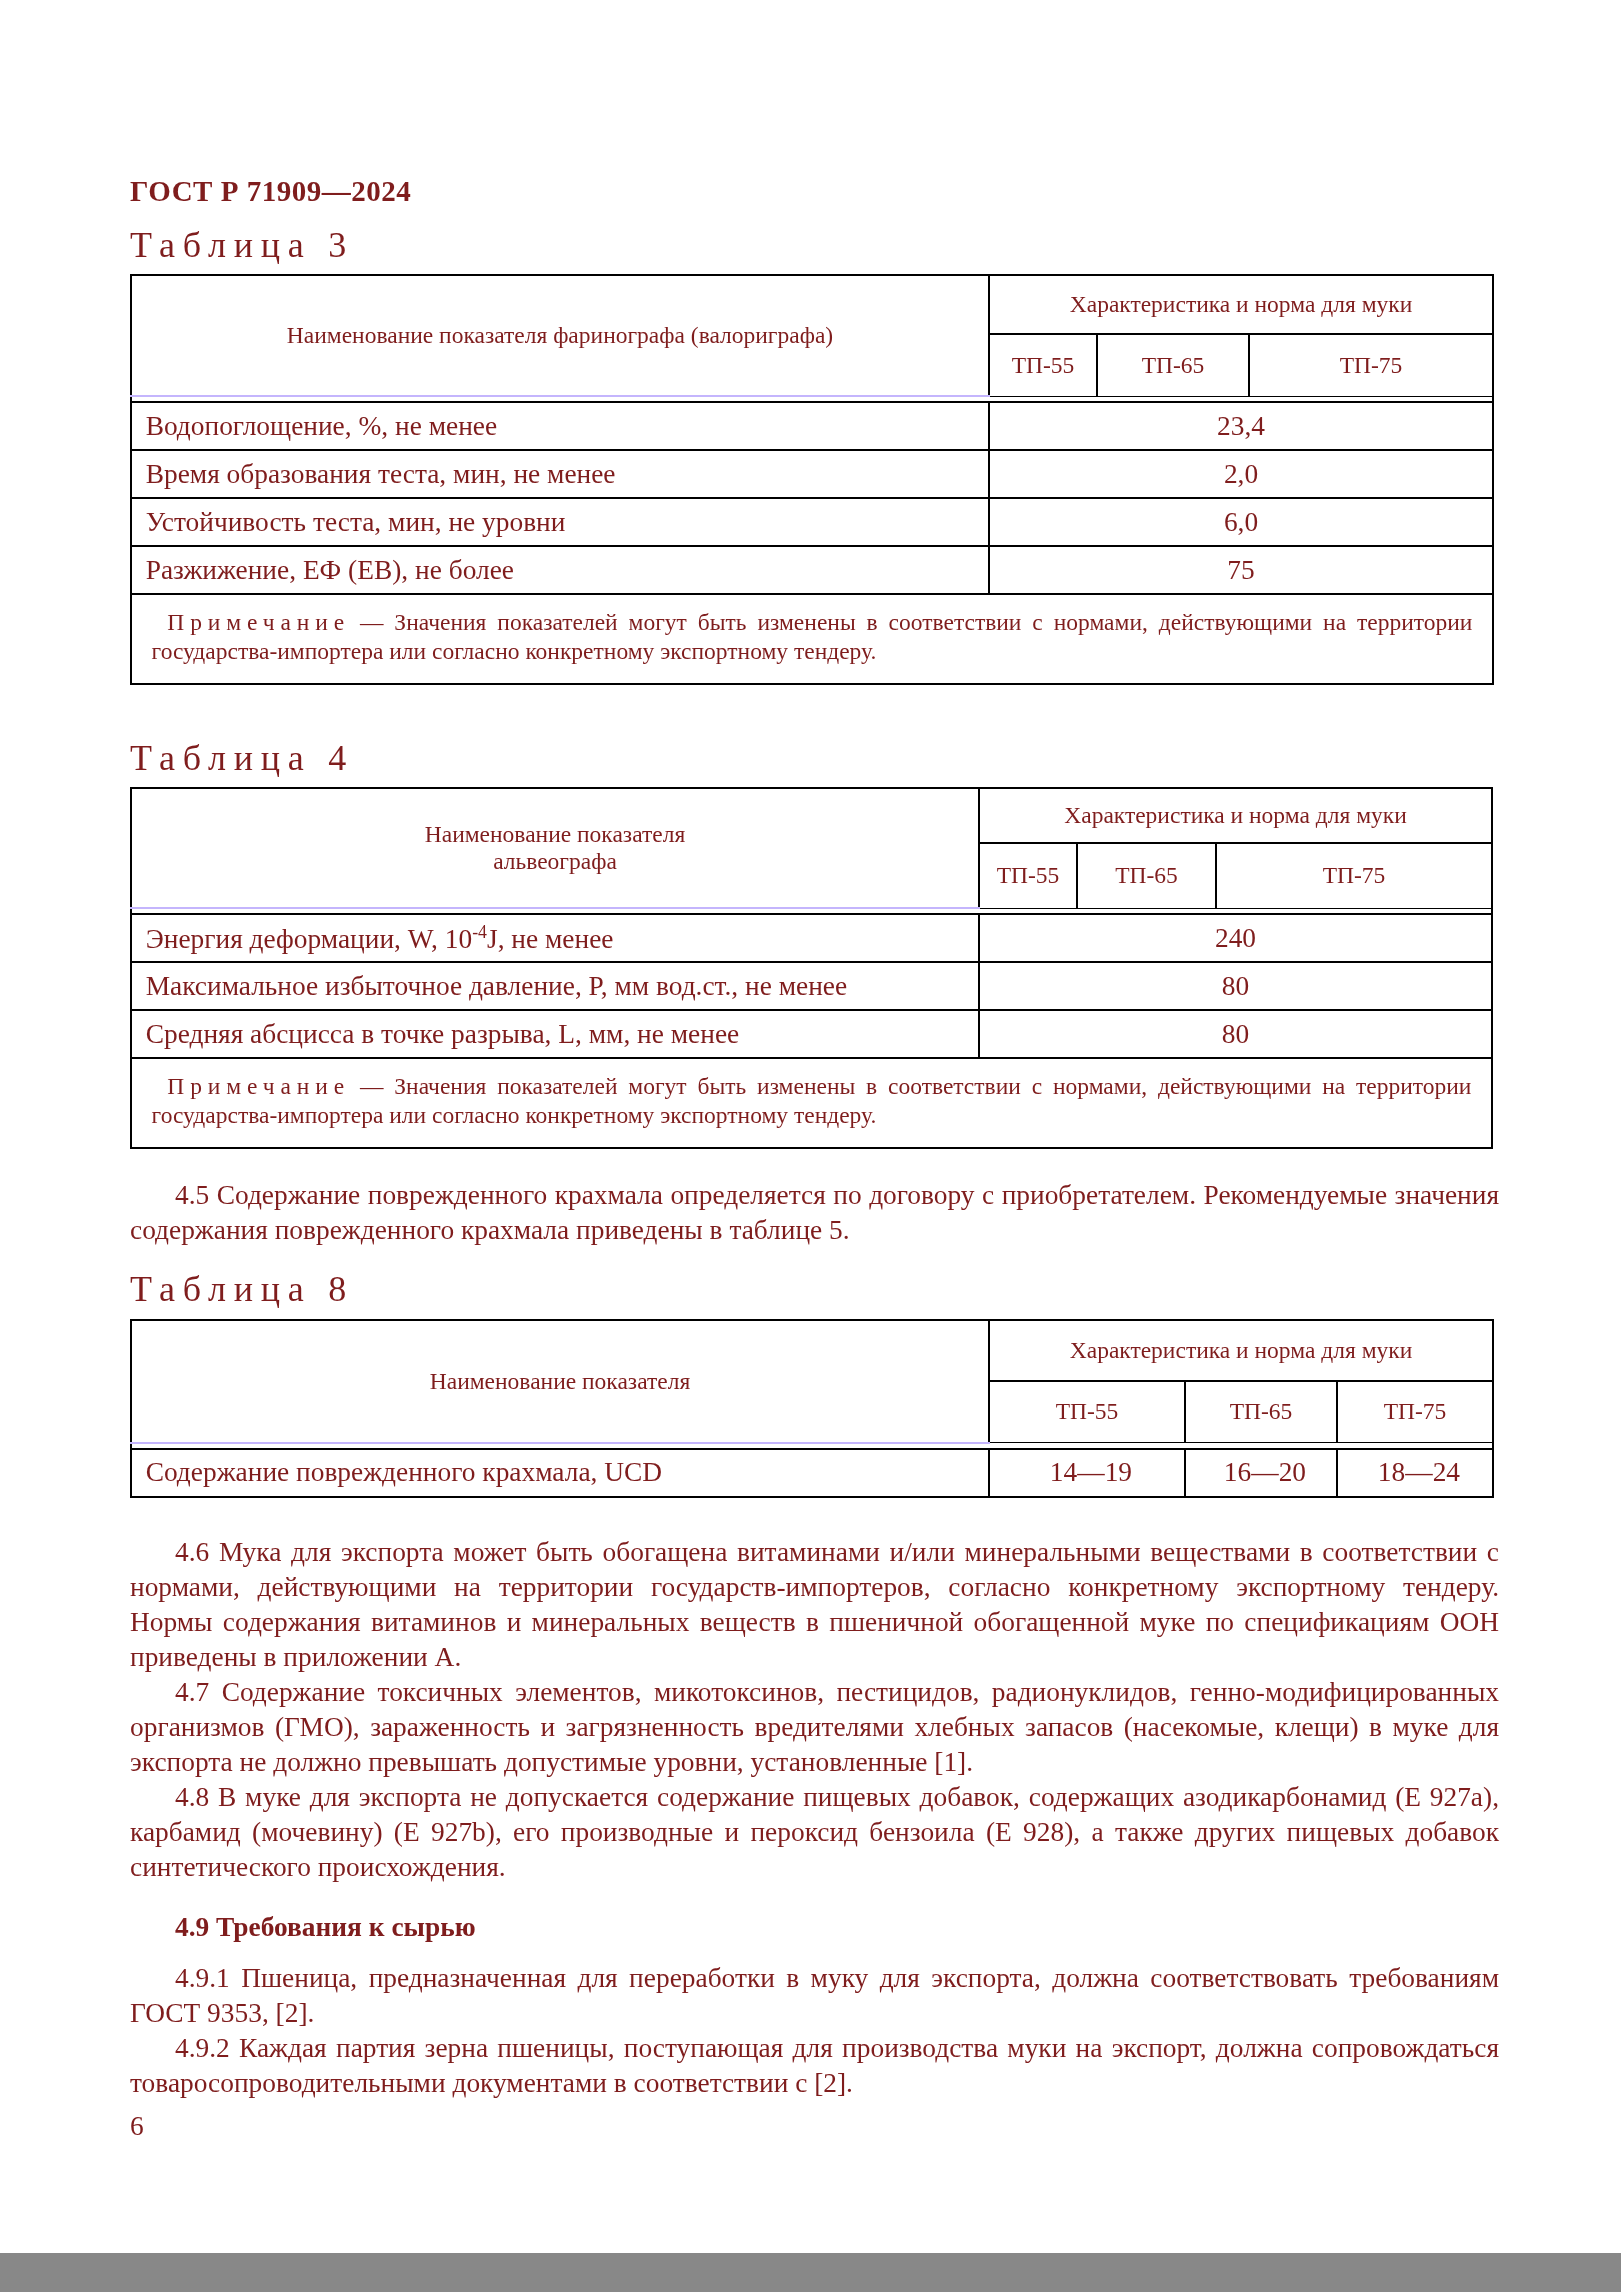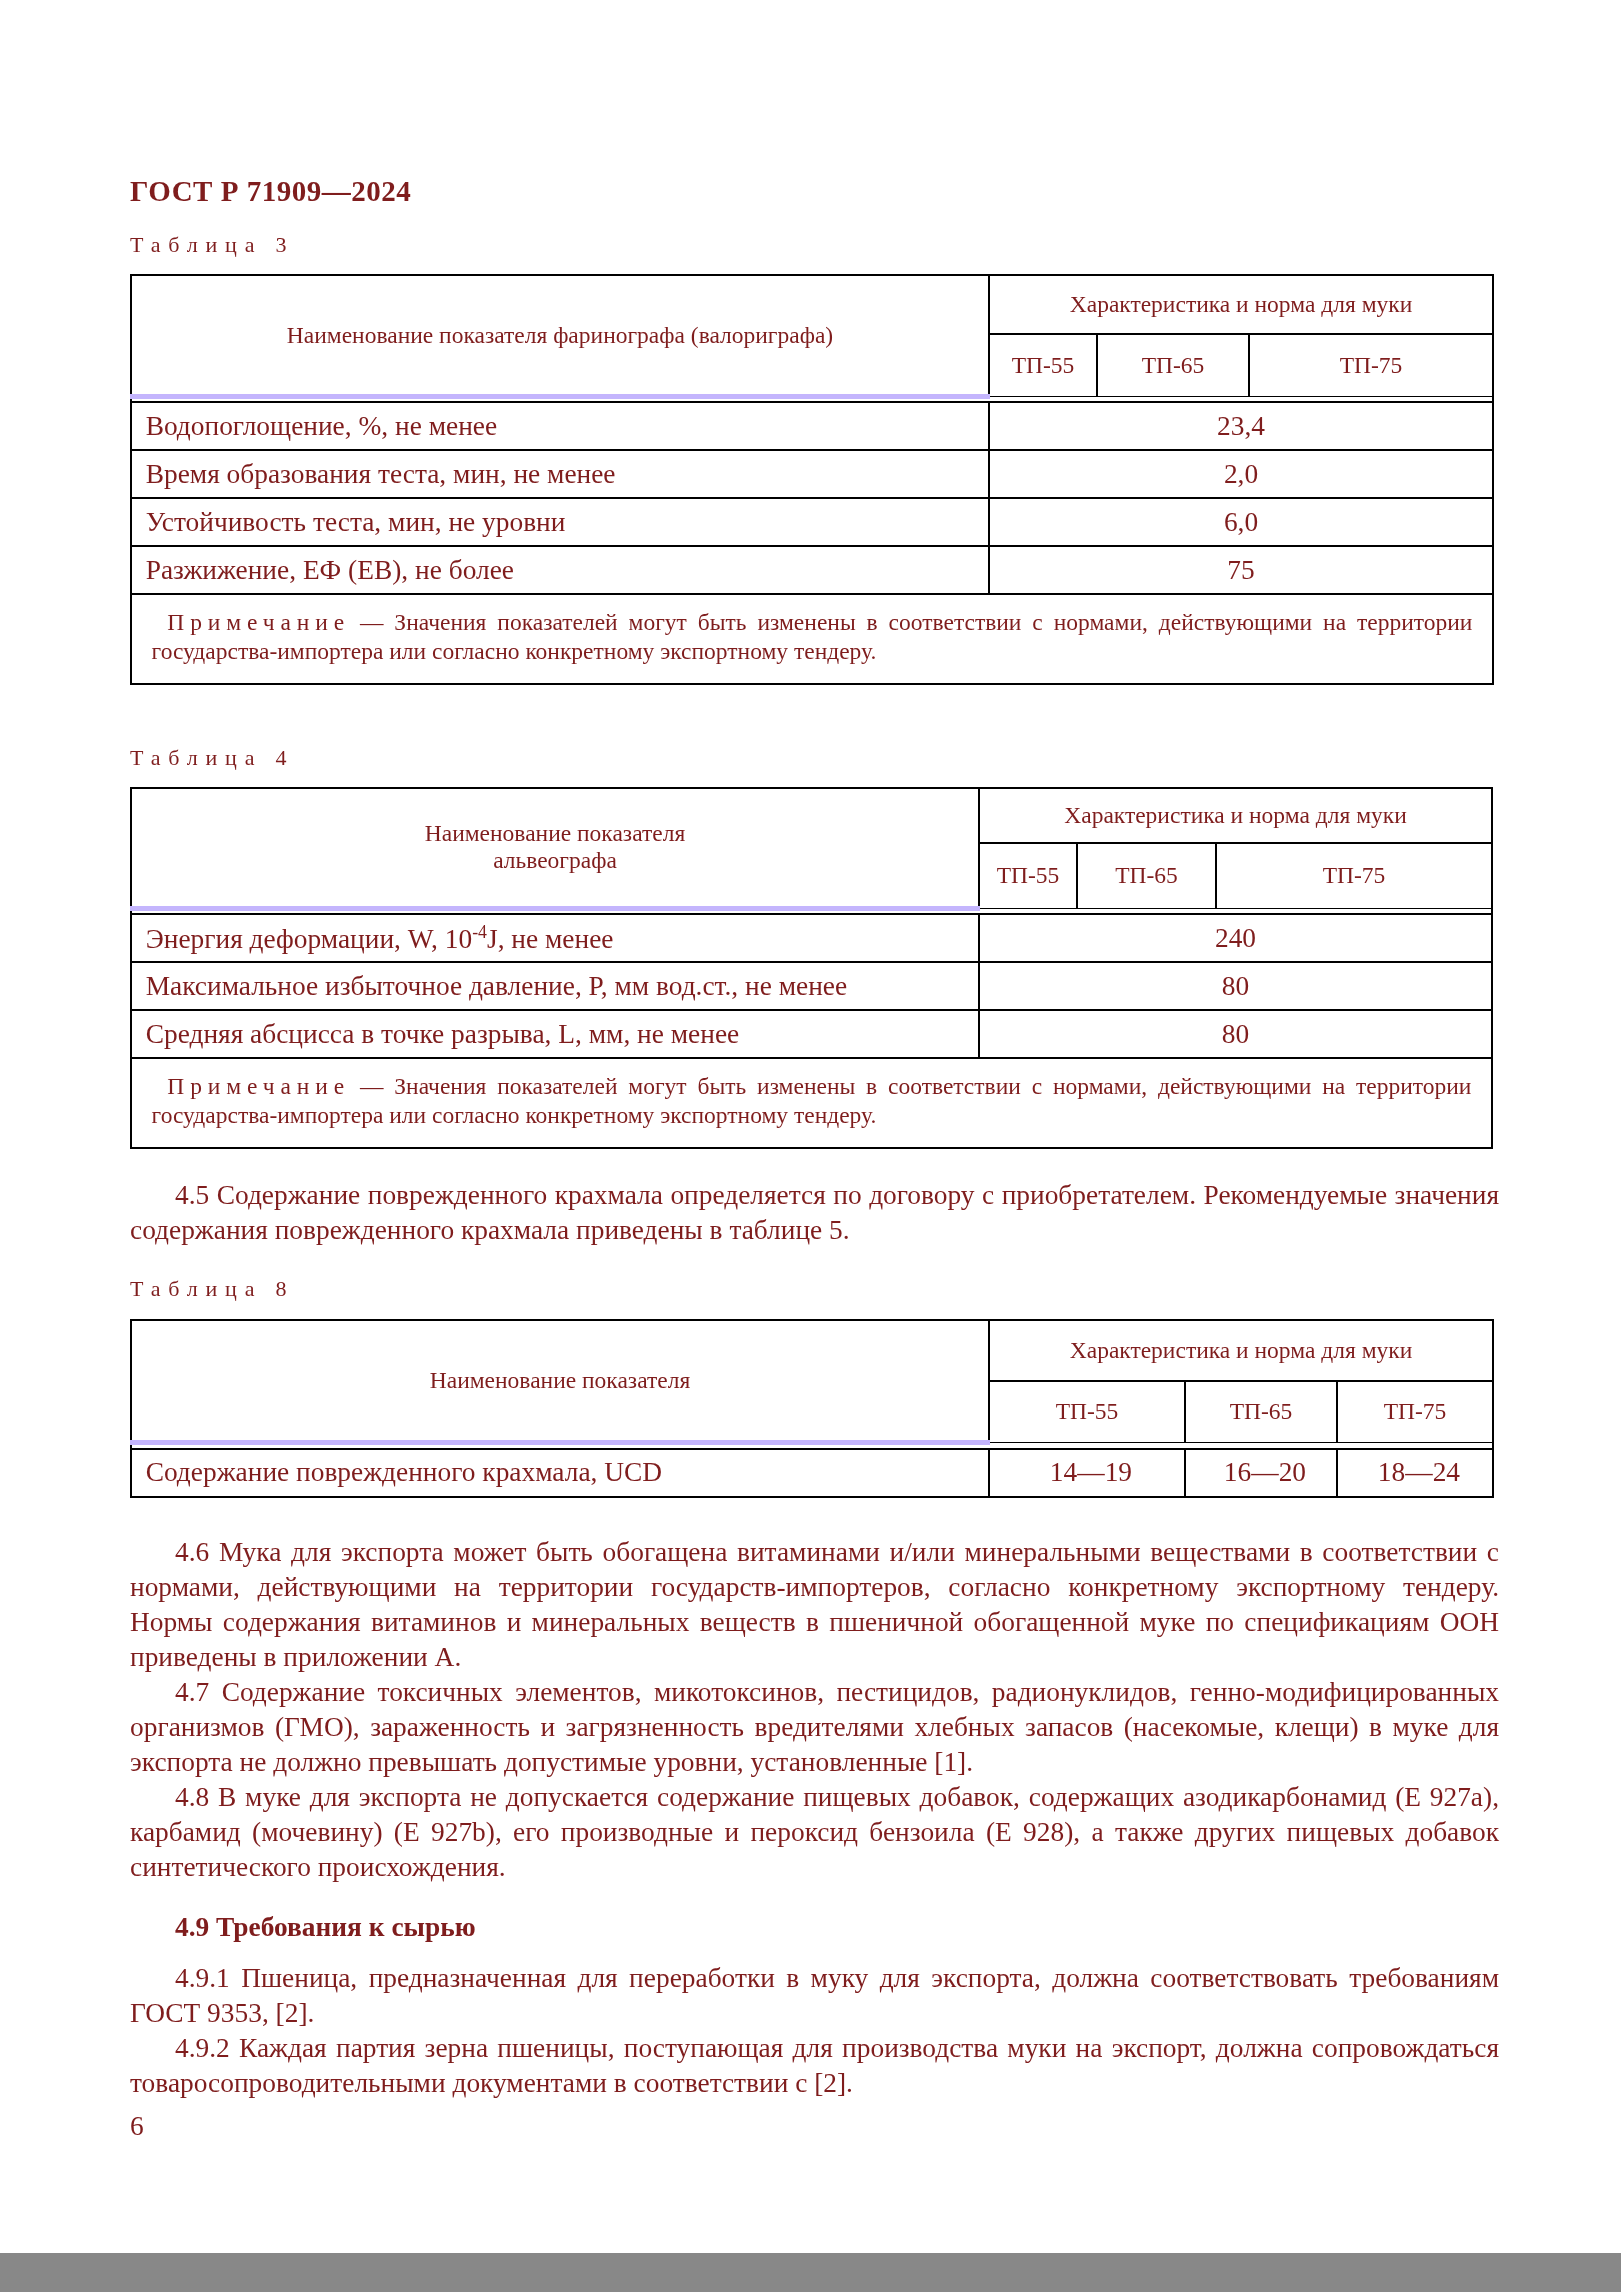--- a/index.html
+++ b/index.html
@@ -13,37 +13,37 @@
     overflow: hidden;
   }
   .inner { padding: 174px 122px 0 130px; }
 
   .doc-header {
     font-size: 29px; font-weight: bold; letter-spacing: 0.5px;
     margin: 0; line-height: 35px;
   }
 
   .tbl-caption {
-    font-size: 22px; letter-spacing: 7.8px;
+    font-size: 36px; letter-spacing: 7.8px;
     margin: 0; line-height: 32px;
   }
   .cap3 { margin-top: 19.6px; margin-bottom: 13.7px; }
   .cap4 { margin-top: 57px; margin-bottom: 13.7px; }
   .cap5 { margin-top: 25.5px; margin-bottom: 13.7px; }
 
   table.gost {
     border-collapse: collapse;
     table-layout: fixed;
     width: 1361px;
     border: 2.9px solid #000;
   }
   table.gost td { vertical-align: middle; }
 
   .th { font-size: 23.5px; text-align: center; font-weight: normal; padding: 3.9px 9.8px; }
-  .stub-h { border-right: 2px solid #000; border-bottom: 5px solid #c4b5fd; }
+  .stub-h { border-right: 2px solid #000; border-bottom: 2px solid #c4b5fd; }
   .grp { border-bottom: 2px solid #000; height: 59px; }
   .h2 td { height: 62px; border-bottom: 1px solid #000; }
   .colh + .colh { border-left: 2px solid #000; }
   .gap td { height: 5.9px; padding: 0; border-bottom: 2.9px solid #000; }
 
   .body-row td { height: 48px; font-size: 27.4px; border-bottom: 2.9px solid #000; }
   .stub { text-align: left; padding: 3.9px 9.8px 3.9px 13.7px; border-right: 2px solid #000; }
   .val { text-align: center; padding: 3.9px 7.8px; }
   .t5val { text-align: center; padding: 3.9px 7.8px 3.9px 15.7px; }
   .t5val + .t5val { border-left: 2px solid #000; }

